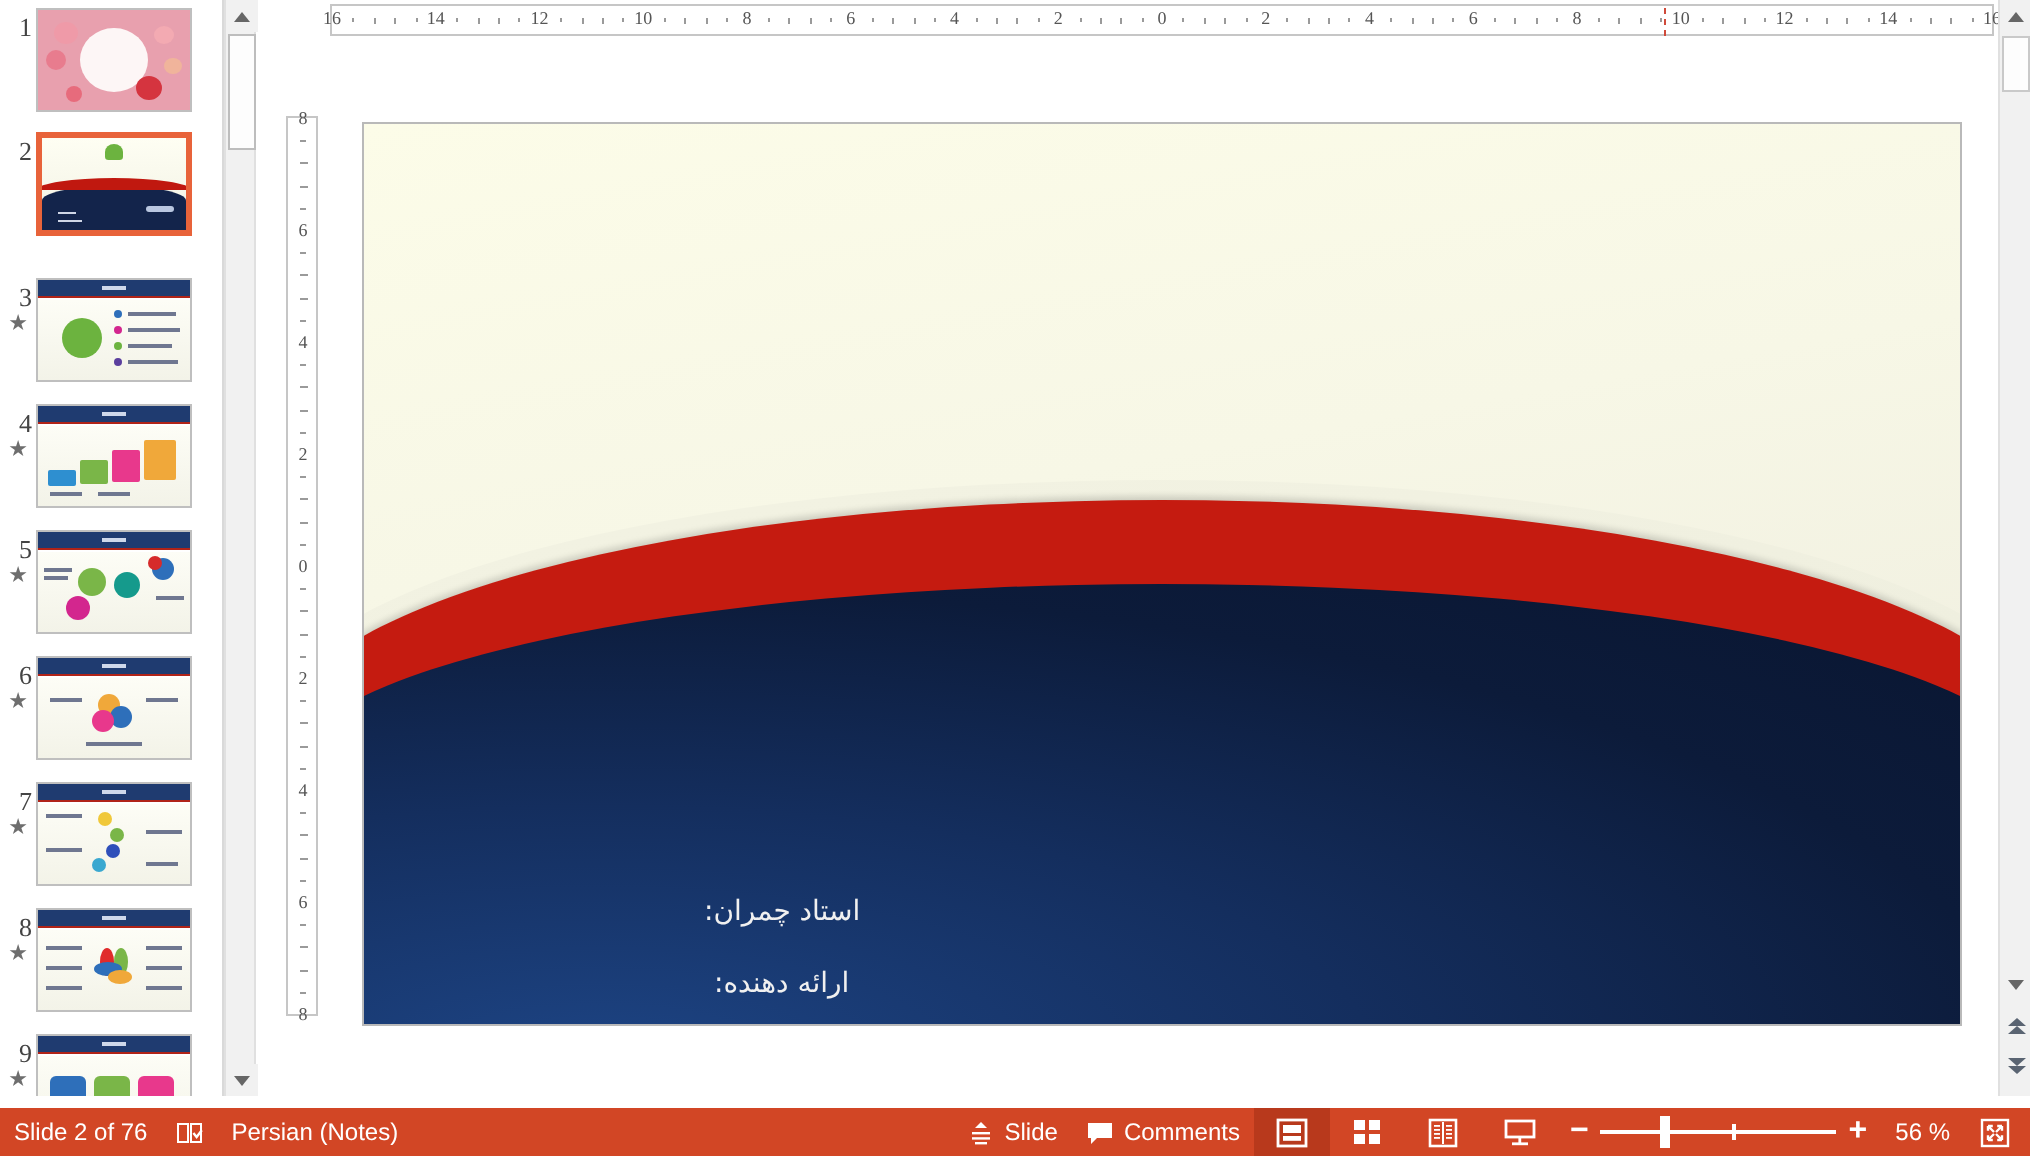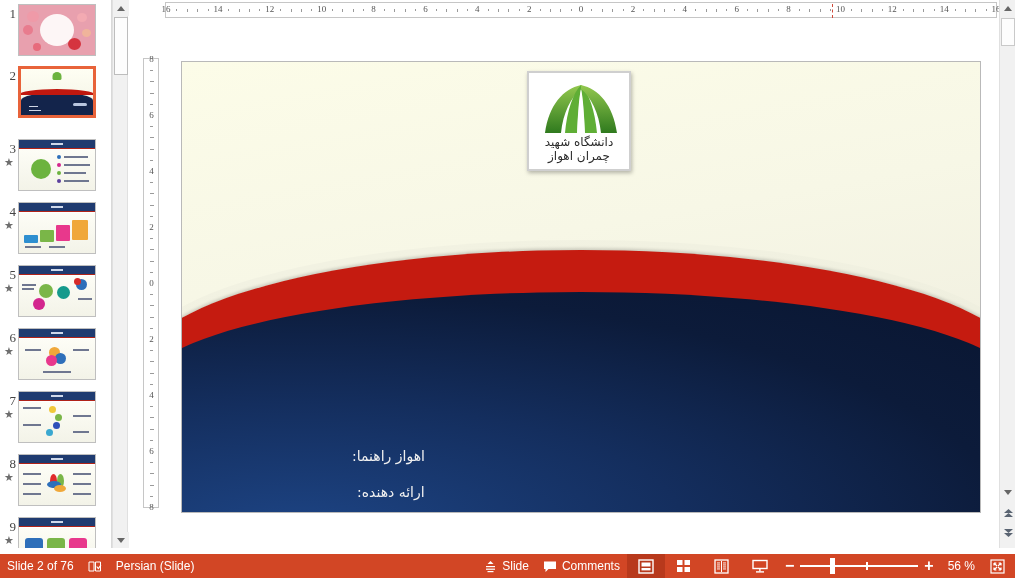--- a/index.html
+++ b/index.html
@@ -502,38 +502,22 @@
       </div>
   </div>
 
   <div id="canvas-area">
     <div id="slide">
 
       <div id="slide-red-mask"></div>
       <div id="slide-red"></div>
       <div id="slide-navy"></div>
 
-      <div id="logo">
-        <svg id="logo-fan" viewBox="0 0 76 52">
-          <defs>
-            <linearGradient id="gfan" x1="0" y1="0" x2="0" y2="1">
-              <stop offset="0%" stop-color="#93c84e"></stop>
-              <stop offset="100%" stop-color="#2f7a1e"></stop>
-            </linearGradient>
-          </defs>
-          <path d="M38 2 C20 6 6 22 2 50 L18 50 C20 30 28 14 38 6 Z" fill="url(#gfan)"></path>
-          <path d="M38 2 C30 10 24 28 22 50 L34 50 C35 30 36 14 38 6 Z" fill="#5fae35"></path>
-          <path d="M38 2 C46 10 52 28 54 50 L42 50 C41 30 40 14 38 6 Z" fill="#5fae35"></path>
-          <path d="M38 2 C56 6 70 22 74 50 L58 50 C56 30 48 14 38 6 Z" fill="url(#gfan)"></path>
-          <path d="M38 6 C36 18 35 34 34 50 L42 50 C41 34 40 18 38 6 Z" fill="#ffffff" opacity="0.55"></path>
-        </svg>
-        <div id="logo-text">دانشگاه شهید چمران اهواز</div>
-      </div>
-
-      <div id="advisor">اهواز راهنما:</div>
+
+      <div id="advisor">استاد چمران:</div>
       <div id="presenter">ارائه دهنده:</div>
     </div>
   </div>
 
   <div id="v-scroll">
     <div class="sb-btn" style="top:0">
       <span class="sb-arrow up"></span>
     </div>
     <div id="v-thumb"></div>
     <div class="sb-btn" style="top:484px">
@@ -561,21 +545,21 @@
 
     <div class="sb-item">
       <svg width="14" height="13" viewBox="0 0 14 13">
         <path d="M1 2 h5 v9 h-5 z" fill="none" stroke="#fff" stroke-width="1"></path>
         <path d="M7.5 2 h5 v9 h-5 z" fill="none" stroke="#fff" stroke-width="1"></path>
         <path d="M8.7 6.5 l1.6 2 l2.6 -3.4" fill="none" stroke="#fff" stroke-width="1.2"></path>
       </svg>
     </div>
 
     <div class="sb-item">
-      <span>Persian (Slide)</span>
+      <span>Persian (Notes)</span>
     </div>
 
     <div class="spacer"></div>
 
     <div class="sb-item">
       <svg width="13" height="13" viewBox="0 0 13 13" style="margin-right:5px">
         <path d="M6.5 1 L9.5 4 H3.5 Z" fill="#fff"></path>
         <rect x="2" y="6" width="9" height="1.2" fill="#fff"></rect>
         <rect x="2" y="8.6" width="9" height="1.2" fill="#fff"></rect>
         <rect x="3.5" y="11" width="6" height="1.2" fill="#fff"></rect>

